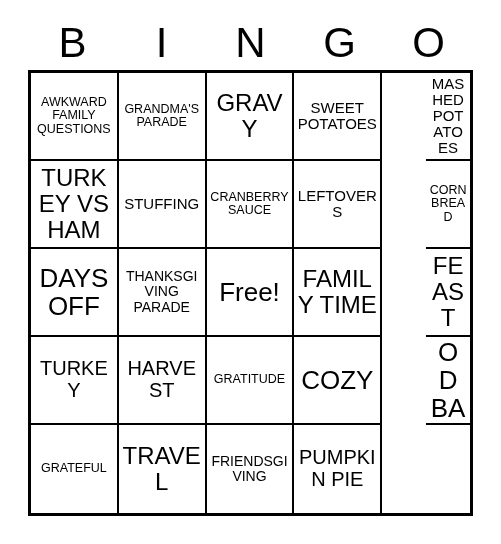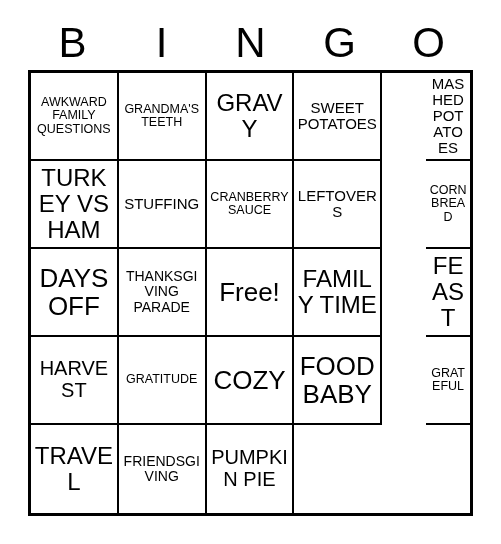--- a/index.html
+++ b/index.html
@@ -102,21 +102,21 @@
     <div class="header-letter">N</div>
     <div class="header-letter">G</div>
     <div class="header-letter">O</div>
   </div>
 
   <div class="grid" id="bingo-grid">
       <div class="cell">
         <span class="cell-text fs-sm">AWKWARD FAMILY QUESTIONS</span>
       </div>
       <div class="cell">
-        <span class="cell-text fs-sm">GRANDMA'S TEETH</span>
+        <span class="cell-text fs-sm">GRANDMA'S PARADE</span>
       </div>
       <div class="cell">
         <span class="cell-text fs-xl">GRAVY</span>
       </div>
       <div class="cell">
         <span class="cell-text fs-md">SWEET POTATOES</span>
       </div>
       <div class="cell">
         <span class="cell-text fs-md">MASHED POTATOES</span>
       </div>
@@ -144,20 +144,23 @@
       <div class="cell">
         <span class="cell-text fs-xxl">Free!</span>
       </div>
       <div class="cell">
         <span class="cell-text fs-xl">FAMILY TIME</span>
       </div>
       <div class="cell">
         <span class="cell-text fs-xl">FEAST</span>
       </div>
       <div class="cell">
+        <span class="cell-text fs-lg">TURKEY</span>
+      </div>
+      <div class="cell">
         <span class="cell-text fs-lg">HARVEST</span>
       </div>
       <div class="cell">
         <span class="cell-text fs-sm">GRATITUDE</span>
       </div>
       <div class="cell">
         <span class="cell-text fs-xxl">COZY</span>
       </div>
       <div class="cell">
         <span class="cell-text fs-xxl">FOOD BABY</span>

